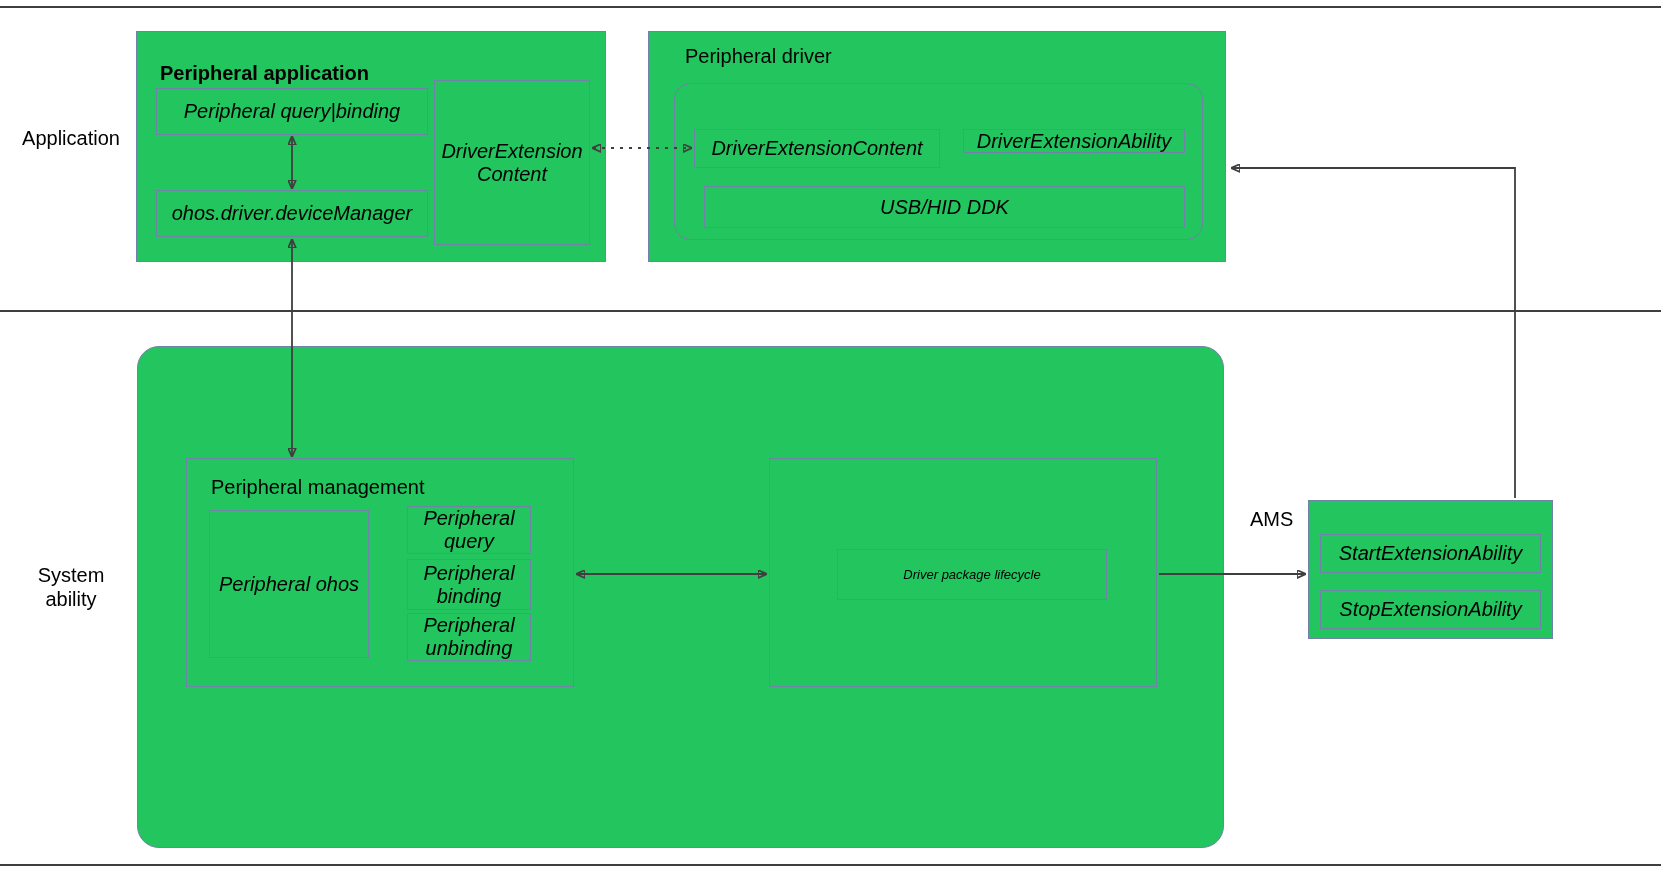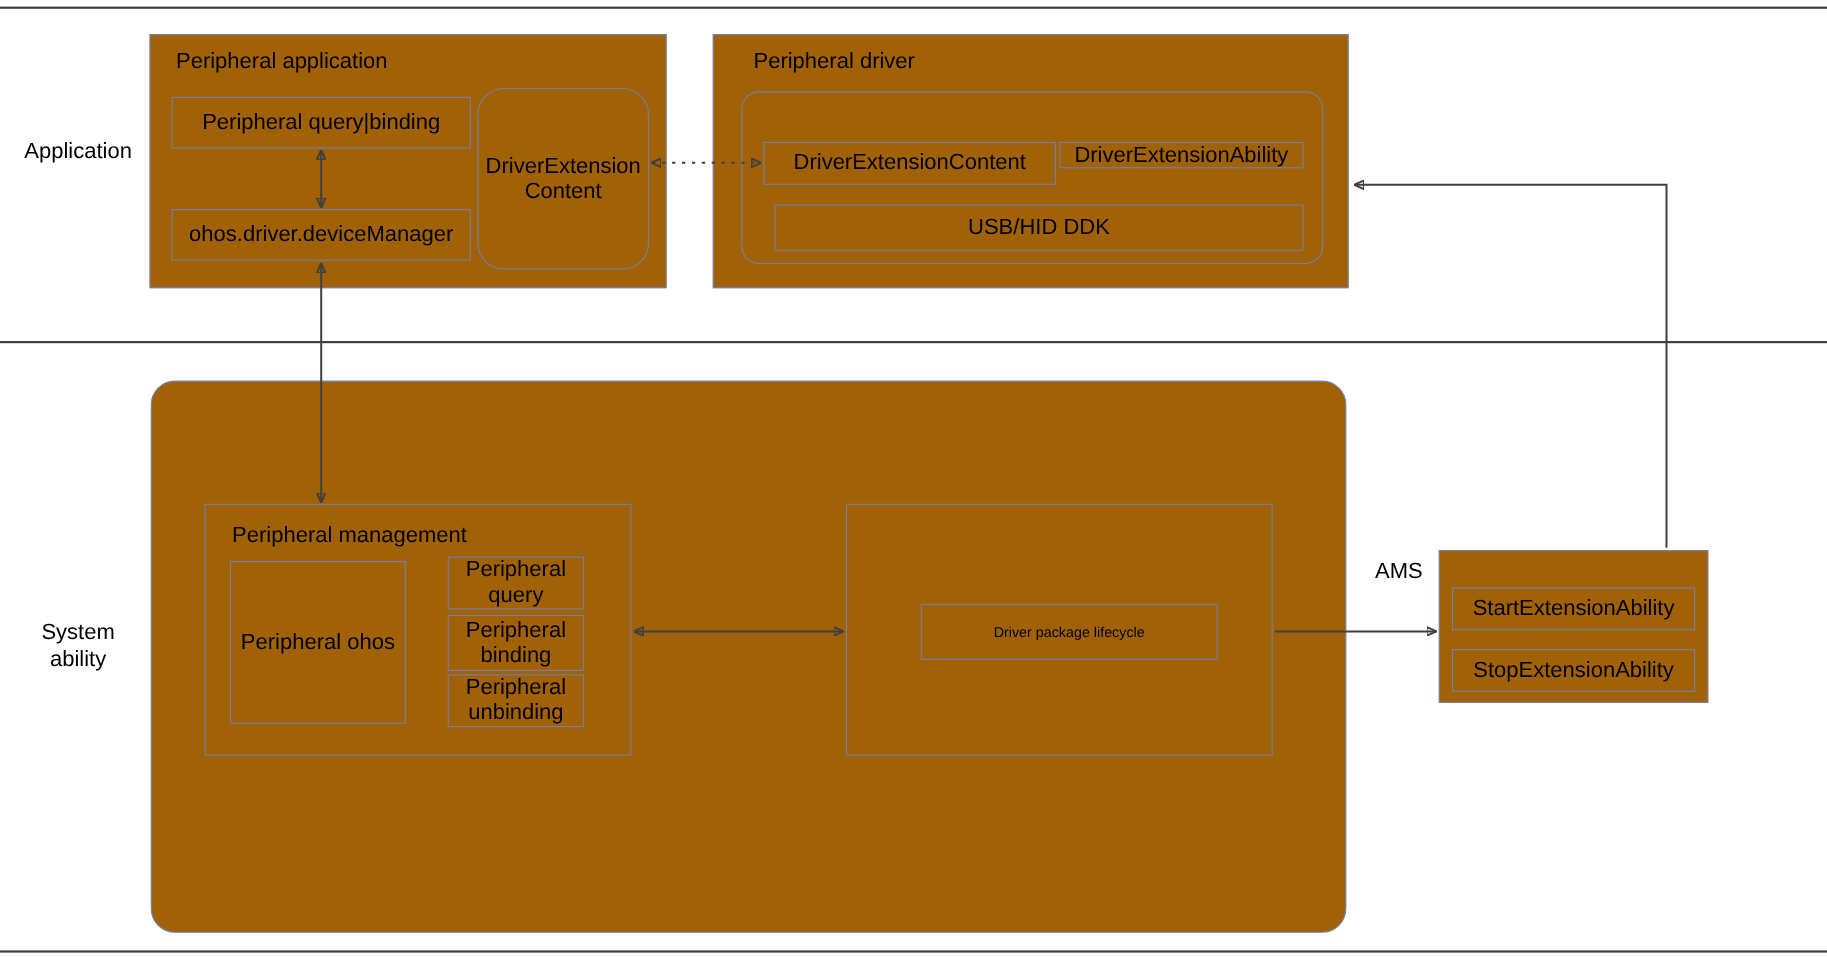--- a/index.html
+++ b/index.html
@@ -1,22 +1,22 @@
 <!DOCTYPE html>
 <html><head>
 <meta charset="utf-8">
 <title>Peripheral Driver Architecture</title>
 <style>
   html,body{margin:0;padding:0;background:#ffffff;}
   body{font-family:"Liberation Sans","DejaVu Sans",sans-serif;color:#000000;}
   #canvas{position:relative;width:1661px;height:870px;background:#ffffff;overflow:hidden;}
 
   
-  .box{position:absolute;box-sizing:border-box;background:#a16207;
-       border:1.6px solid #7281a8;}
+  .box{position:absolute;box-sizing:border-box;background:#22c55e;
+       border:1.6px solid #7281a8;font-style:italic;}
   .box.round{border-radius:22px;}
   .box.round-sm{border-radius:16px;}
 
   
   .ctr{display:flex;align-items:center;justify-content:center;text-align:center;}
 
   
   .grp-title{position:absolute;font-size:20px;color:#000;white-space:nowrap;}
 
   
@@ -37,35 +37,35 @@
   <div class="rule" style="left:0;top:6px;width:1661px;"></div>
   <div class="rule" style="left:0;top:310px;width:1661px;"></div>
   <div class="rule" style="left:0;top:864px;width:1661px;"></div>
 
   <div class="side-label" style="left:6px;top:126px;width:130px;">Application</div>
 
   <div class="side-label" style="left:6px;top:563px;width:130px;white-space:pre;">System
 ability</div>
 
   <div class="box" style="left:136px;top:31px;width:470px;height:231px;"></div>
-  <div class="grp-title" style="left:160px;top:45px;">Peripheral application</div>
+  <div class="grp-title" style="left:160px;top:62px;font-weight:bold;">Peripheral application</div>
 
   <div class="box ctr" style="left:156px;top:88px;width:272px;height:47px;font-size:20px;">Peripheral query|binding</div>
 
   <div class="box ctr" style="left:156px;top:190px;width:272px;height:47px;font-size:20px;">ohos.driver.deviceManager</div>
 
-  <div class="box ctr" style="left:434px;top:80px;width:156px;height:165px;font-size:20px;white-space:pre;border-radius:24px;">DriverExtension
+  <div class="box ctr" style="left:434px;top:80px;width:156px;height:165px;font-size:20px;white-space:pre;">DriverExtension
 Content</div>
 
   <div class="box" style="left:648px;top:31px;width:578px;height:231px;"></div>
   <div class="grp-title" style="left:685px;top:45px;">Peripheral driver</div>
 
   <div class="box round-sm" style="left:674px;top:83px;width:529px;height:157px;"></div>
 
-  <div class="box ctr" style="left:694px;top:129px;width:266px;height:39px;font-size:20px;">DriverExtensionContent</div>
+  <div class="box ctr" style="left:694px;top:129px;width:246px;height:39px;font-size:20px;">DriverExtensionContent</div>
 
   <div class="box ctr" style="left:963px;top:129px;width:222px;height:24px;font-size:20px;">DriverExtensionAbility</div>
 
   <div class="box ctr" style="left:704px;top:186px;width:481px;height:42px;font-size:20px;">USB/HID DDK</div>
 
   <div class="box round" style="left:137px;top:346px;width:1087px;height:502px;"></div>
 
   <div class="box" style="left:186px;top:458px;width:388px;height:229px;"></div>
   <div class="grp-title" style="left:211px;top:476px;">Peripheral management</div>
 

